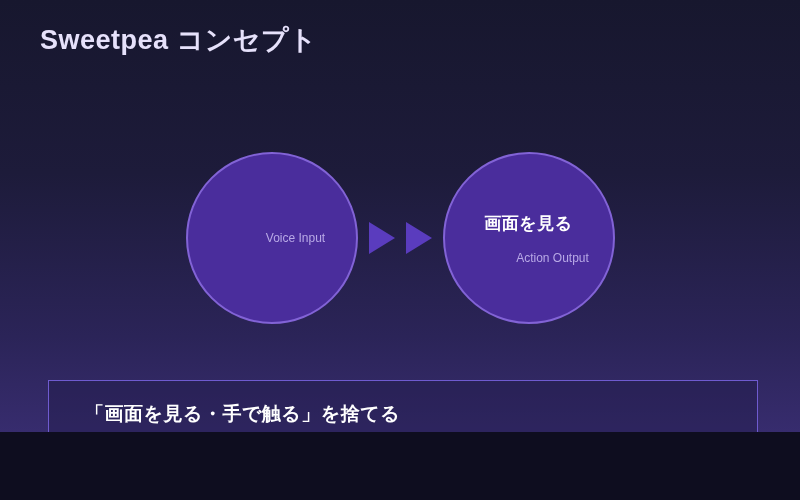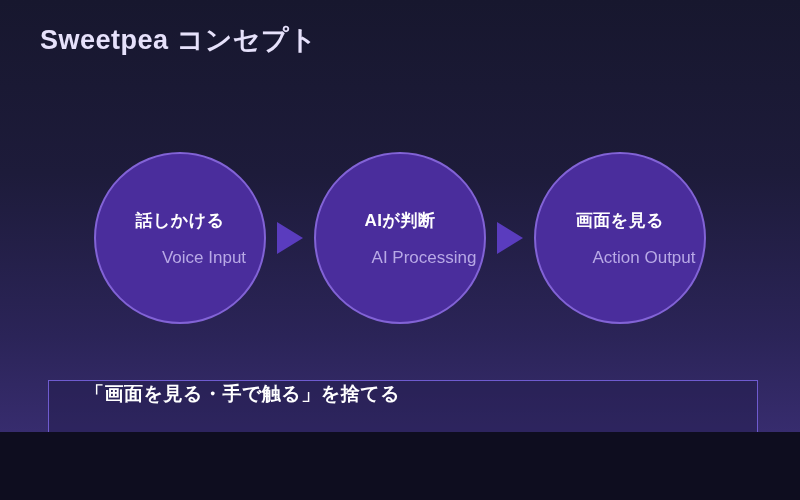--- a/index.html
+++ b/index.html
@@ -43,42 +43,42 @@
     gap: 16px;
     box-sizing: border-box;
   }
   .step-jp {
     font-size: 17px;
     font-weight: bold;
     color: #ffffff;
     letter-spacing: 0.5px;
   }
   .step-en {
-    font-size: 17px;
+    font-size: 12px;
     color: #bcadе9;
     color: #b8a9e6;
     margin-left: 48px;
   }
   .arrow {
     width: 0;
     height: 0;
     border-top: 16px solid transparent;
     border-bottom: 16px solid transparent;
     border-left: 26px solid #5a3cbe;
   }
   .footer-box {
     position: absolute;
     left: 48px;
     right: 42px;
     top: 380px;
     height: 88px;
     box-sizing: border-box;
     border: 1px solid #6f5bd0;
     background: rgba(30, 24, 66, 0.35);
-    padding: 0 0 0 36px;
+    padding: 20px 0 0 36px;
   }
   .footer-heading {
     font-size: 19px;
     font-weight: bold;
     color: #ffffff;
     letter-spacing: 0.5px;
   }
   .footer-sub {
     margin-top: 11px;
     font-size: 14px;
@@ -88,30 +88,25 @@
 </head>
 <body>
 
 <div class="slide">
 
   <div class="slide-title">Sweetpea コンセプト</div>
 
   <div class="flow">
 
     <div class="step-circle">
-      <div class="step-jp">話しかける</div>
       <div class="step-en">Voice Input</div>
     </div>
 
     <div class="arrow"></div>
 
-    <div class="step-circle">
-      <div class="step-jp">AIが判断</div>
-      <div class="step-en">AI Processing</div>
-    </div>
 
     <div class="arrow"></div>
 
     <div class="step-circle">
       <div class="step-jp">画面を見る</div>
       <div class="step-en">Action Output</div>
     </div>
 
   </div>
 

